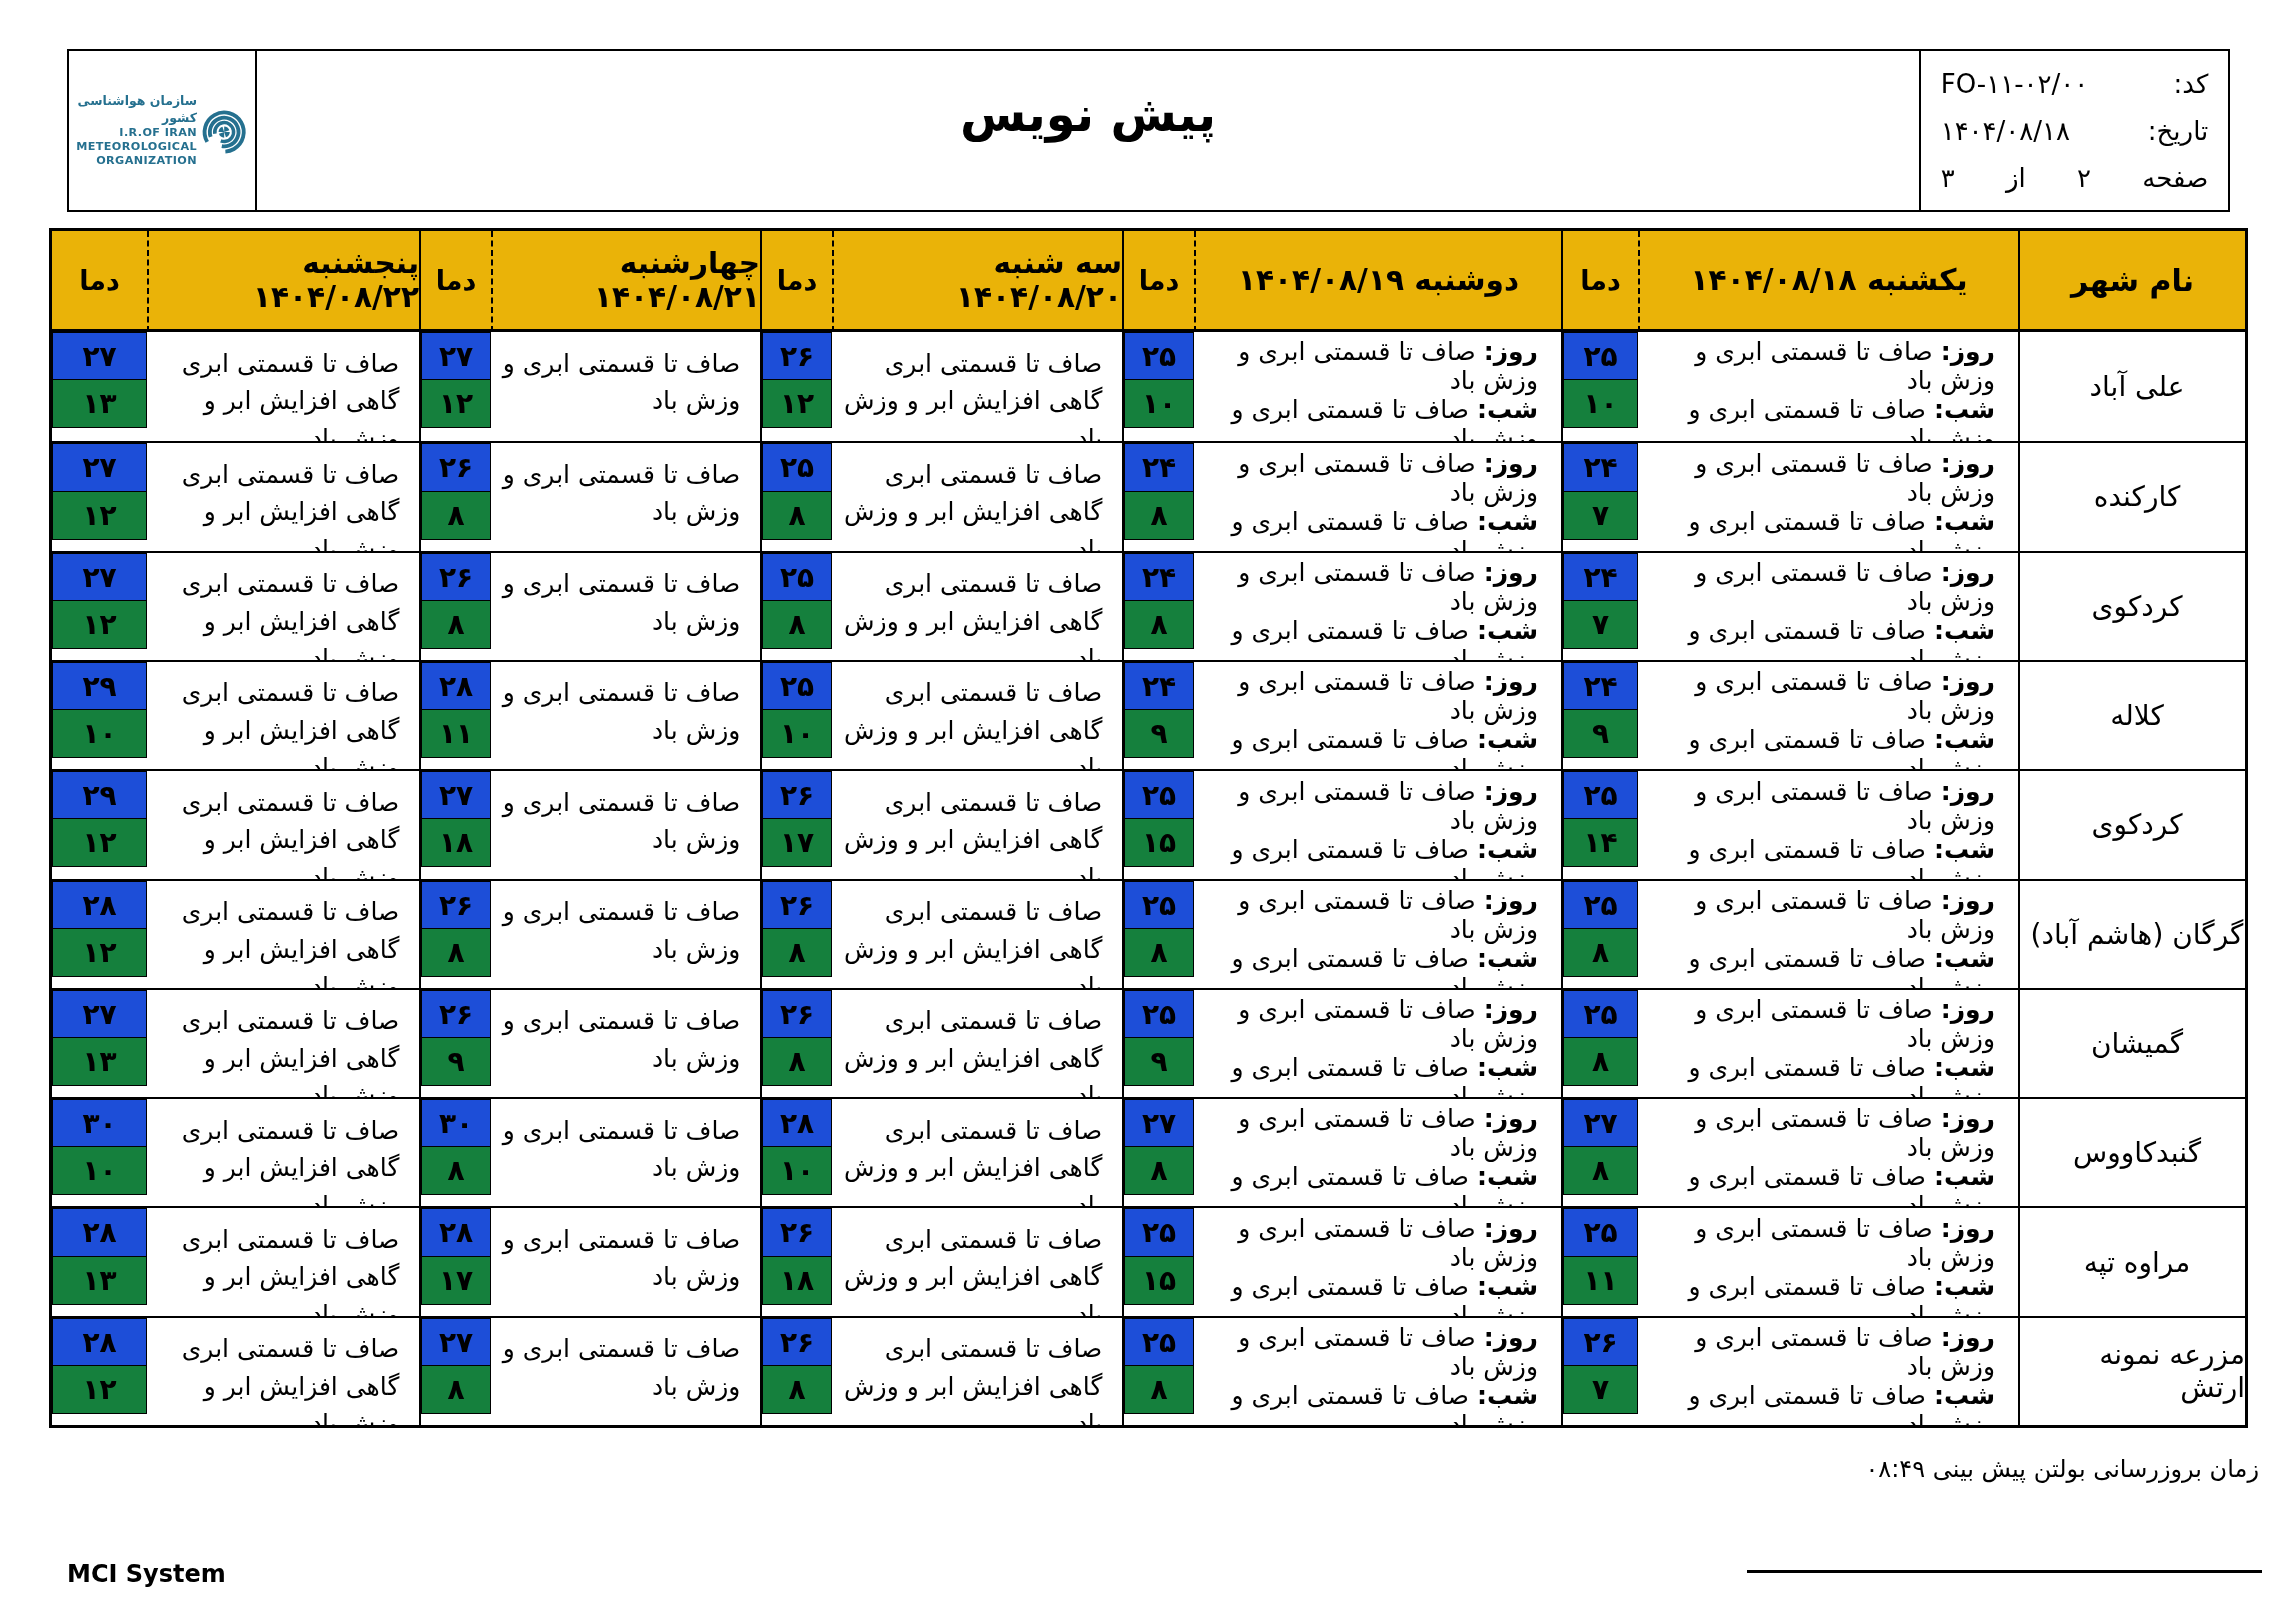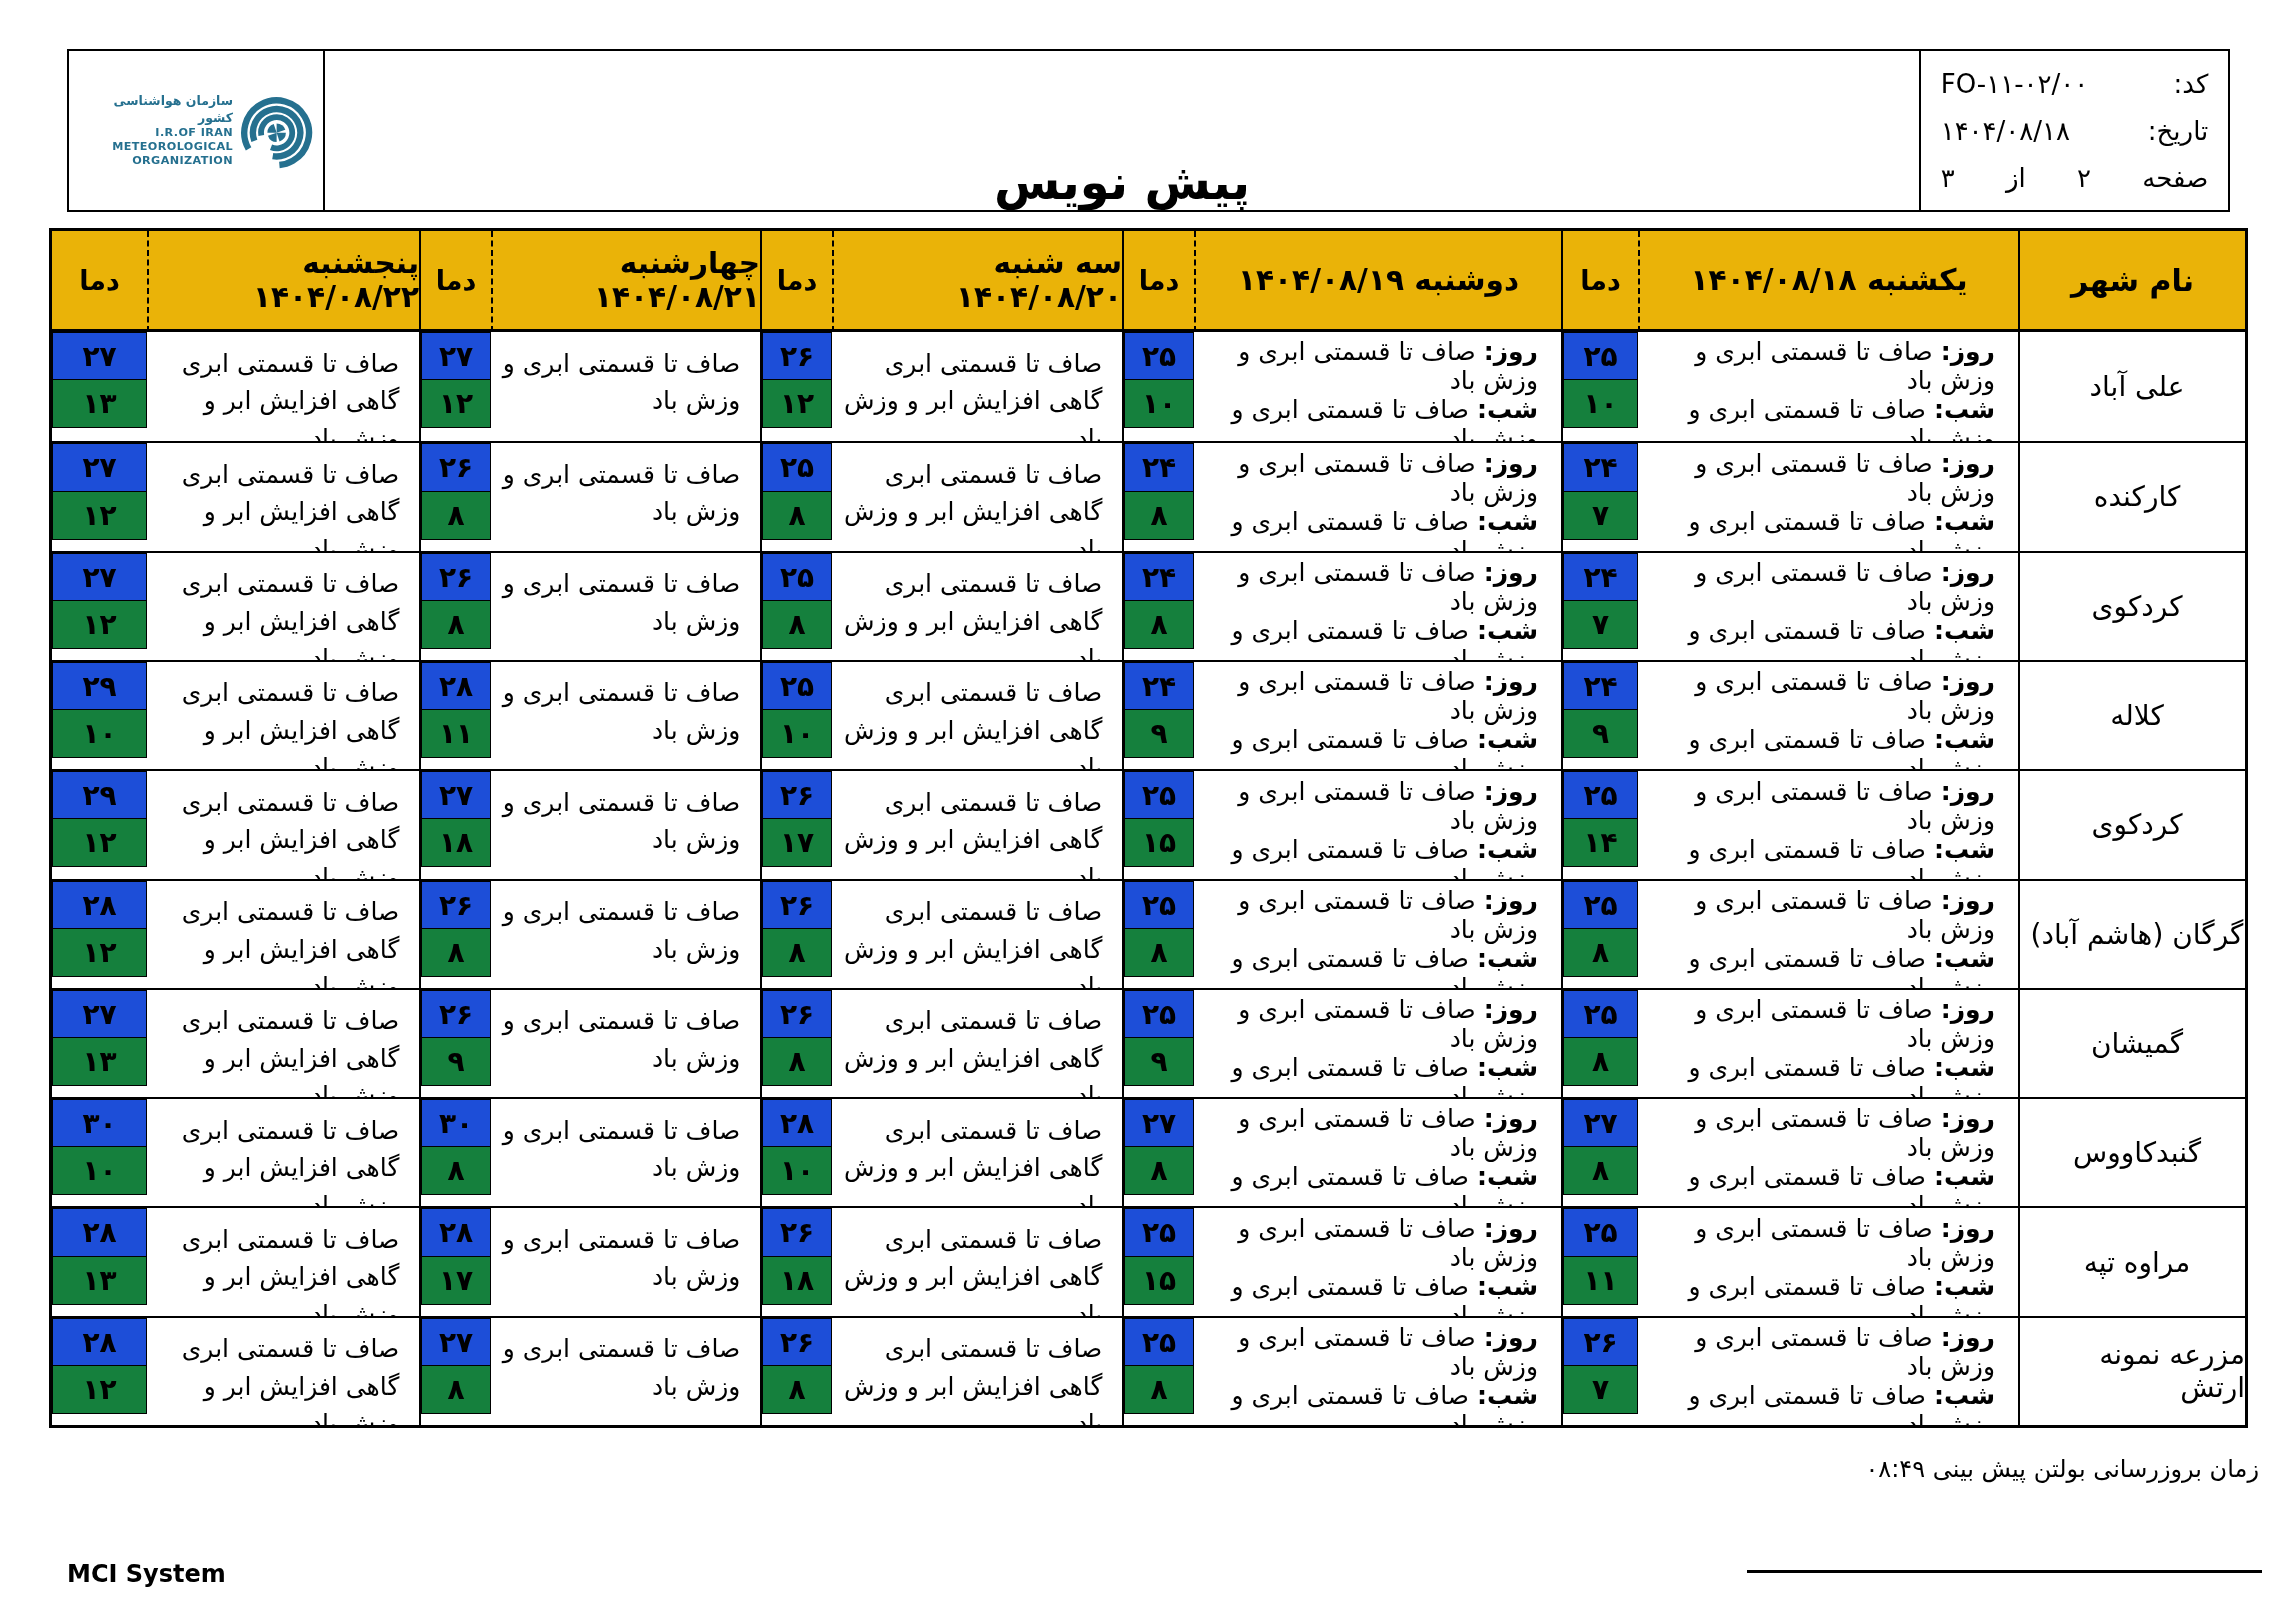--- a/index.html
+++ b/index.html
@@ -7,25 +7,25 @@
         font-family:"DejaVu Sans",sans-serif;color:#000;overflow:hidden;}
 
   
   #hdrbox{position:absolute;left:67px;top:49px;width:2163px;height:163px;
           border:2.7px solid #000;display:flex;box-sizing:border-box;}
   #infocell{width:309px;border-left:2.7px solid #000;box-sizing:border-box;
             display:flex;flex-direction:column;justify-content:space-around;
             padding:9px 19.7px;direction:rtl;font-size:26px;order:3;}
   .inforow{display:flex;justify-content:space-between;align-items:center;}
   .ltrnum{direction:ltr;unicode-bidi:embed;}
-  #titlecell{flex:1;display:flex;align-items:flex-end;justify-content:center;order:2;}
+  #titlecell{flex:1;display:flex;align-items:flex-start;justify-content:center;order:2;margin-top:35px;}
   #maintitle{font-size:48px;font-weight:700;}
-  #logocell{width:220px;border-right:2.7px solid #000;box-sizing:border-box;
+  #logocell{width:188px;border-right:2.7px solid #000;box-sizing:border-box;
             display:flex;align-items:center;justify-content:flex-end;
-            padding:5.4px 7.2px;order:1;margin-left:36px;}
+            padding:5.4px 7.2px;order:1;}
   #logotext{text-align:right;color:#25708f;font-weight:700;margin-right:1.8px;}
   #logotext .fa{font-size:12.5px;line-height:1.3;}
   #logotext .en{font-size:11.2px;letter-spacing:0.4px;line-height:1.25;}
 
   
   #grid{position:absolute;left:49px;top:228px;width:2199px;height:1200px;
         border:3.6px solid #000;box-sizing:border-box;direction:rtl;
         display:grid;
         grid-template-columns:227px 380px 77px 367px 72px 290px 72px 269px 72px 272px 95px;
         grid-template-rows:101px repeat(10,1fr);}

